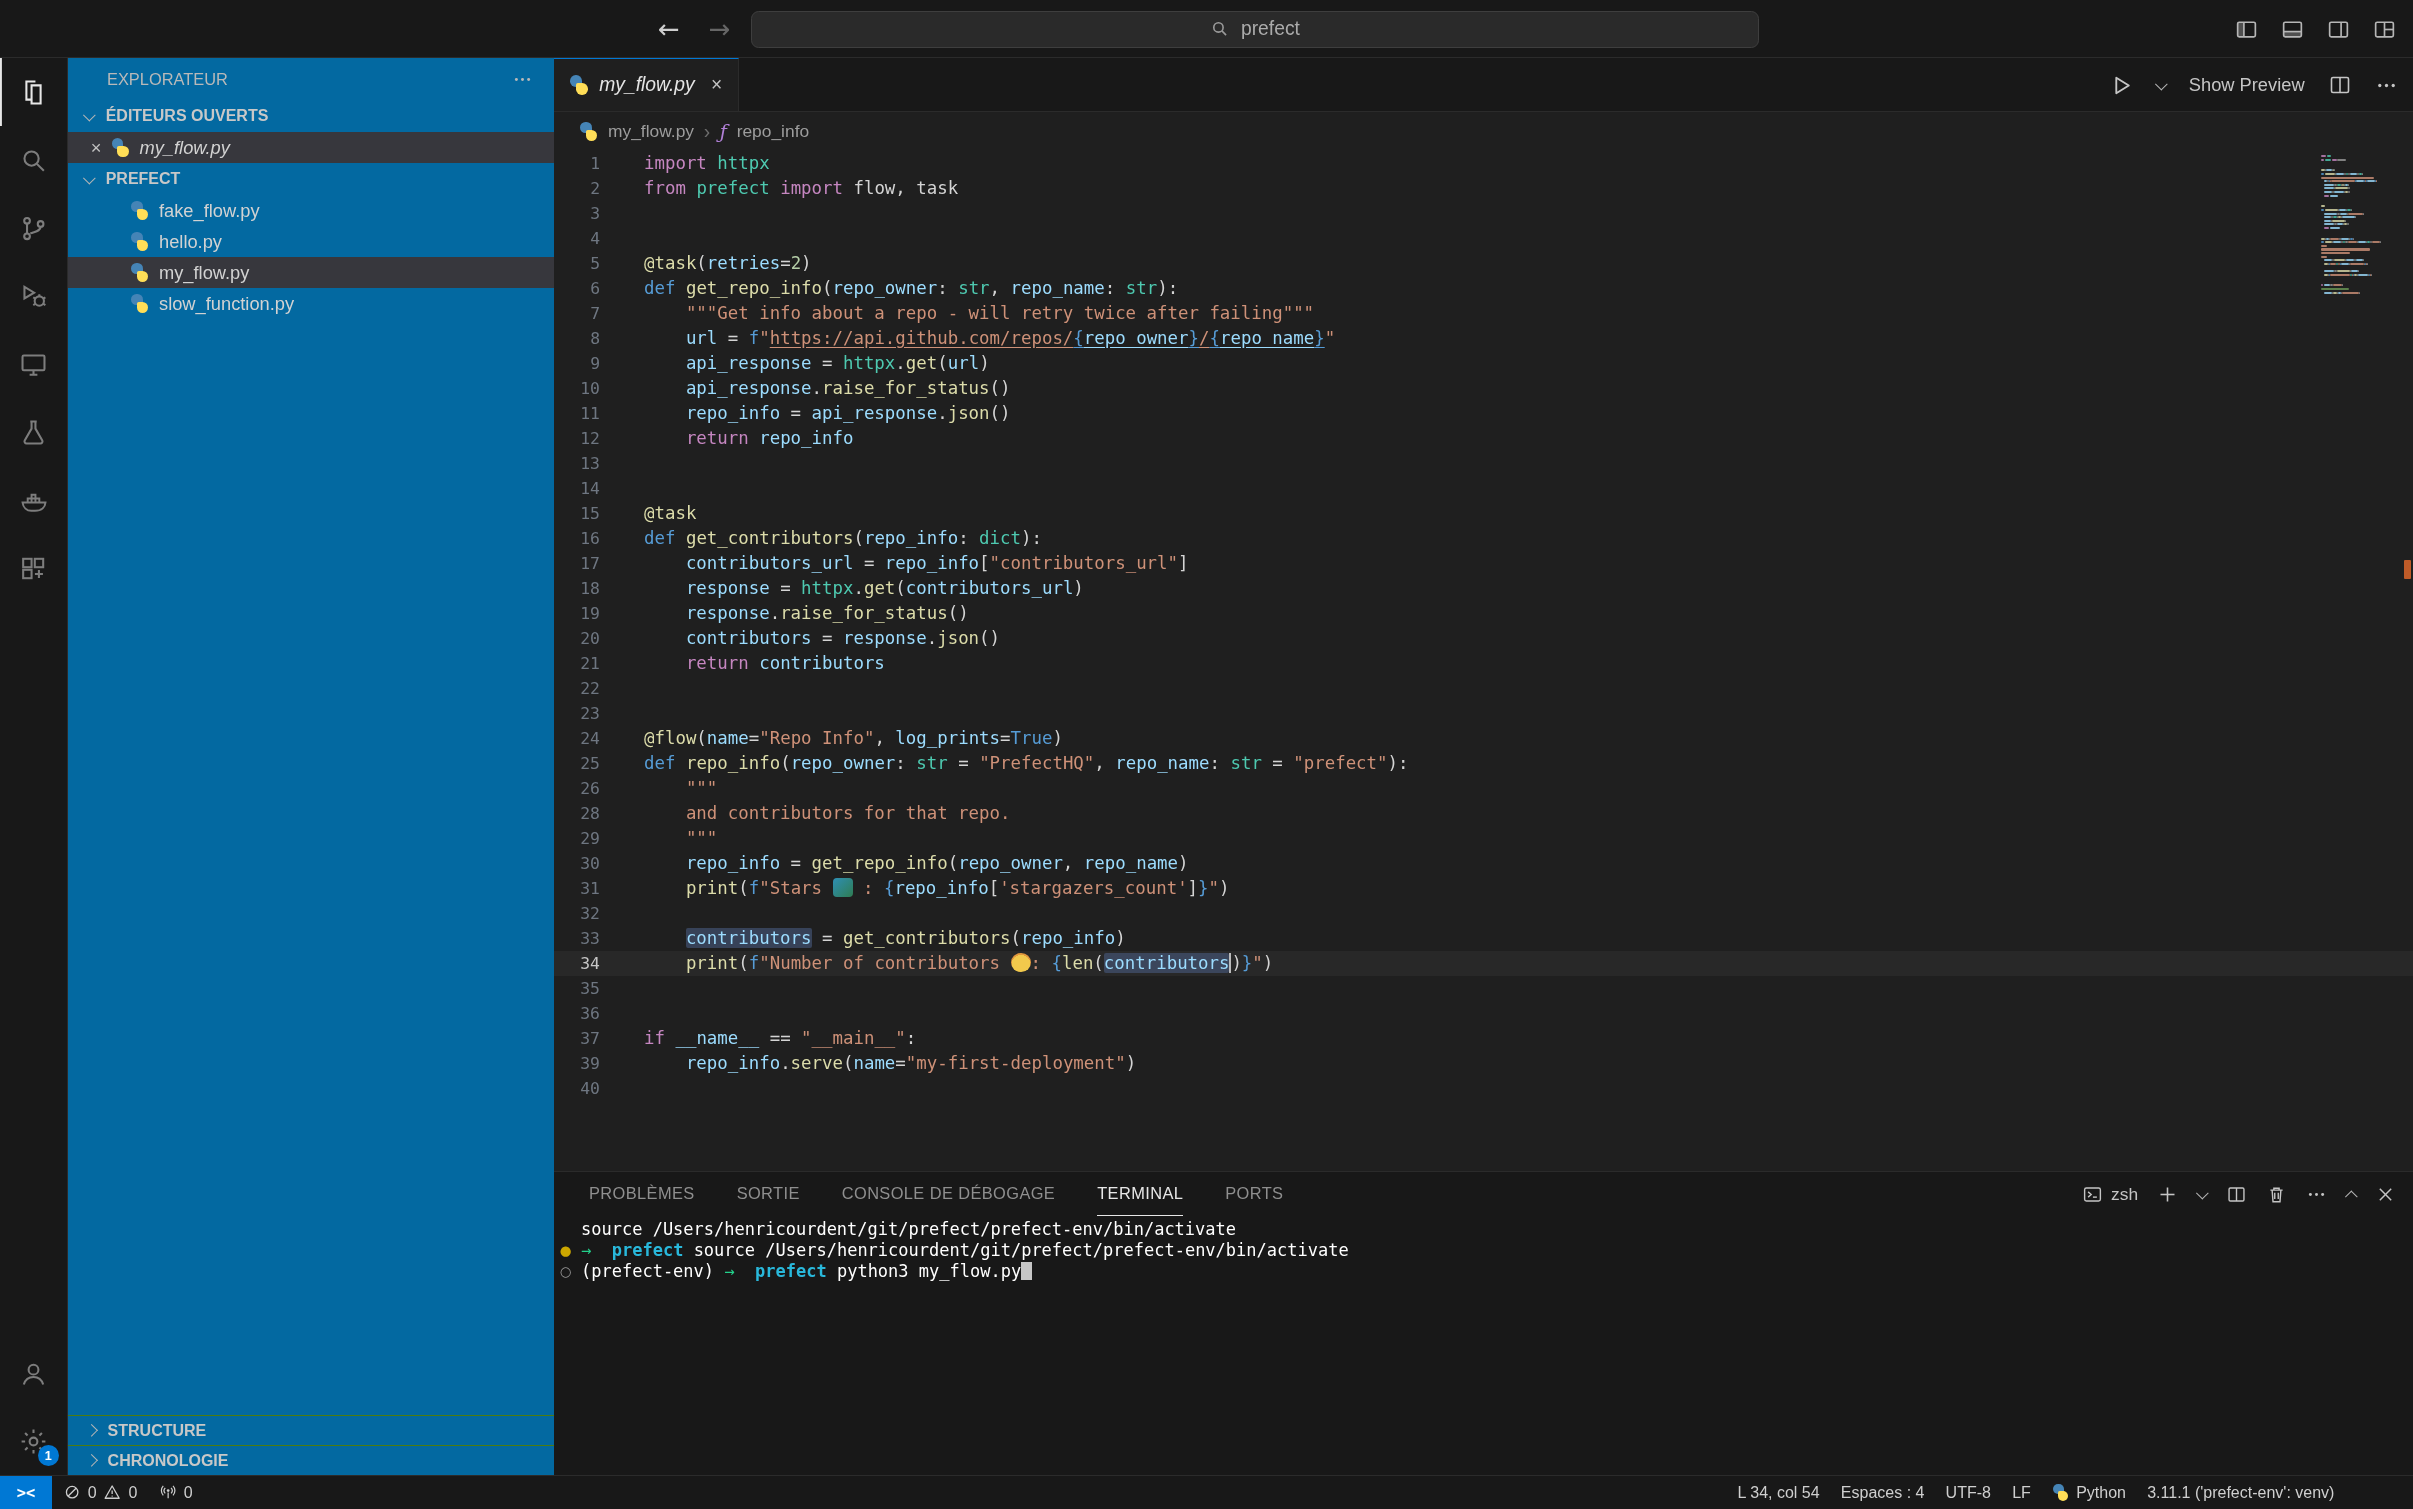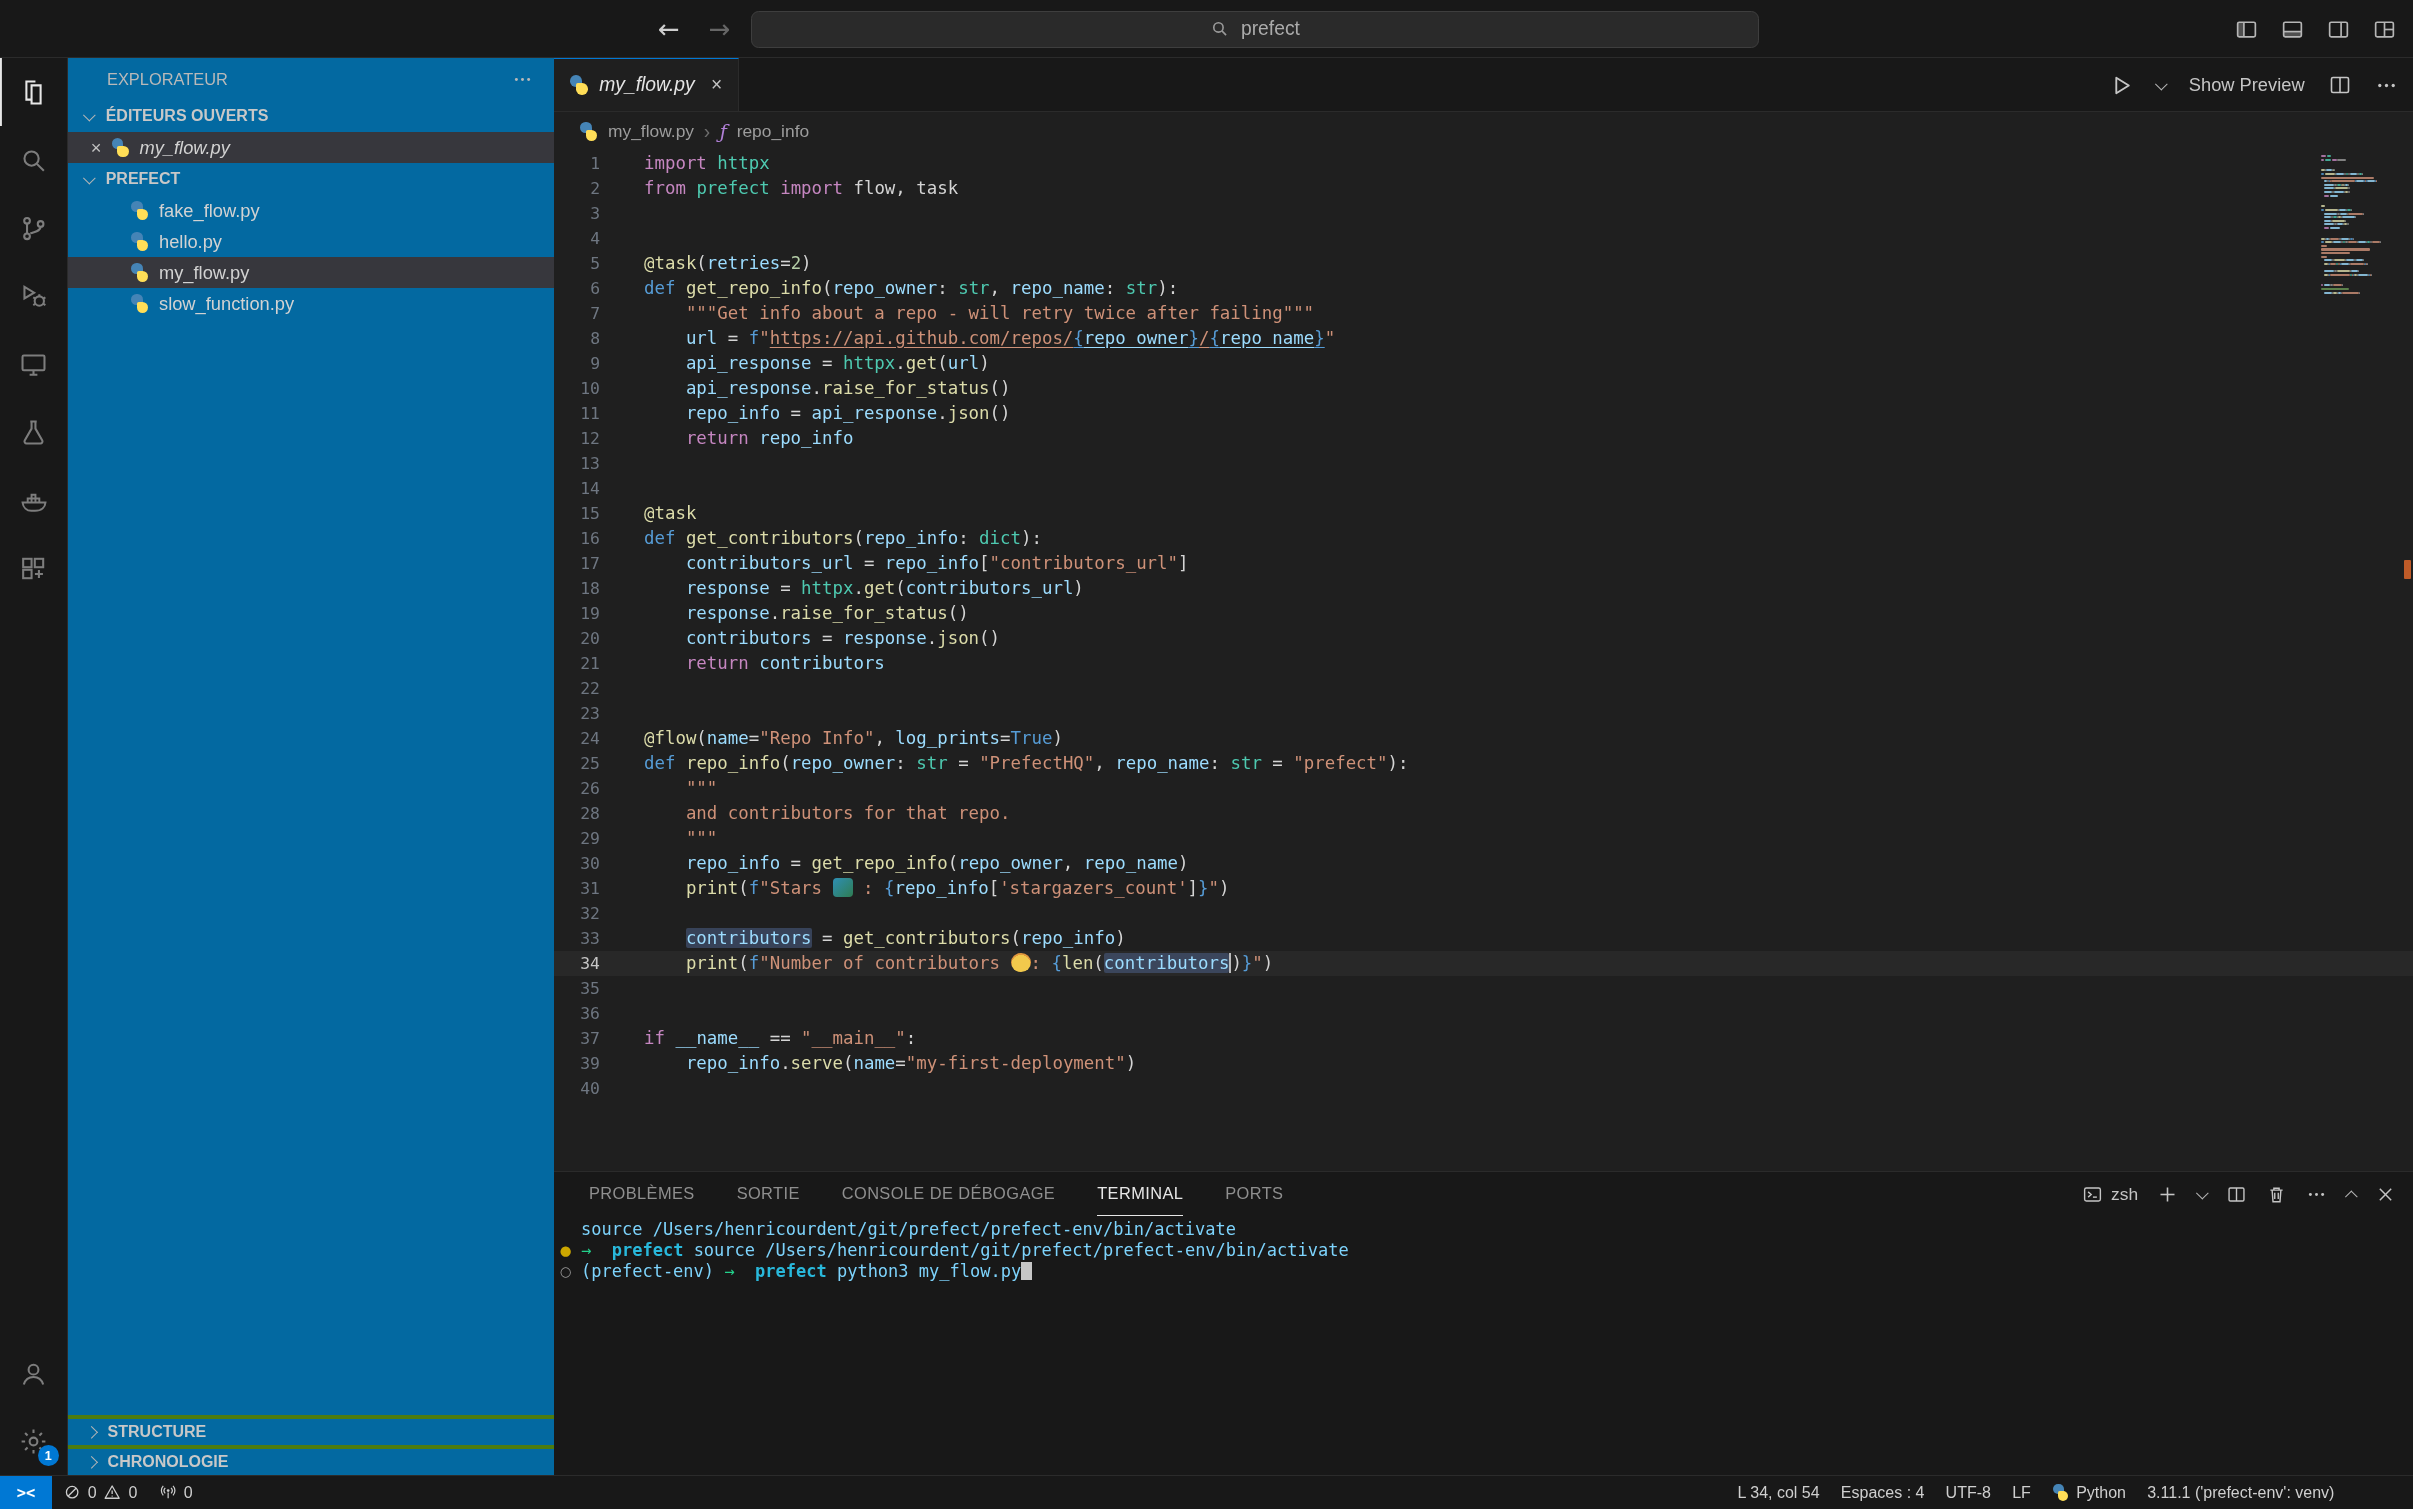--- a/index.html
+++ b/index.html
@@ -36,21 +36,21 @@
   .sb-row{height:31px;display:flex;align-items:center;font-size:18.3px;color:#d2d2d2;cursor:pointer;}
   .sb-row.selected{background:#37373d;}
   .sb-row .close-x{width:29px;text-align:center;color:#c3c3c3;font-size:18.3px;margin-left:13.5px;}
   .close-x::before{content:"×";}
   .row-openeditor{background:#37373d;}
   .row-openeditor .label{font-style:italic;}
   .sb-row .label{margin-left:9.7px;white-space:nowrap;}
   .indent-folder{padding-left:29px;gap:9.7px;}
   .indent-file{padding-left:62px;}
   .sb-bottom{position:absolute;left:0;right:0;bottom:0;}
-  .sb-bot-row{height:30px;border-top:4px solid #4d7c0f;display:flex;align-items:center;gap:11.6px;padding-left:19.3px;
+  .sb-bot-row{height:30px;border-top:1px solid #4d7c0f;display:flex;align-items:center;gap:11.6px;padding-left:19.3px;
     font-weight:bold;font-size:16px;color:#c8c8c8;cursor:pointer;}
 
   
   .pyicon{position:relative;display:inline-block;width:19.3px;height:19.3px;flex:none;}
   .pyicon::before{content:"";position:absolute;left:1px;top:0;width:11.6px;height:11.6px;background:#4584b6;border-radius:5.8px 5.8px 1.9px 5.8px;}
   .pyicon::after{content:"";position:absolute;right:1px;bottom:0;width:11.6px;height:11.6px;background:#ffde57;border-radius:1.9px 5.8px 5.8px 5.8px;}
 
   
   .editor{position:absolute;left:554px;top:58px;right:0;height:1113px;background:#1f1f1f;}
   .tabbar{position:relative;height:54px;background:#181818;border-bottom:1px solid #2b2b2b;display:flex;}
@@ -95,21 +95,21 @@
   .panel-tab{display:flex;align-items:center;border-bottom:1.4px solid transparent;cursor:pointer;}
   .panel-tab.active{color:#e7e7e7;border-bottom-color:#e7e7e7;}
   .panel-actions{position:absolute;right:17.4px;top:0;height:44px;display:flex;align-items:center;gap:19.3px;color:#c5c5c5;font-size:17.4px;}
   .shell-group{display:flex;align-items:center;gap:7.7px;cursor:pointer;}
   .terminal{position:absolute;top:47px;left:0;right:0;bottom:0;font-family:"DejaVu Sans Mono",monospace;
     font-size:17px;line-height:21px;color:#cccccc;}
   .term-line{position:relative;height:21px;padding-left:27px;white-space:pre;}
   .term-deco{position:absolute;left:5.8px;top:0;font-size:13.5px;font-family:"DejaVu Sans",sans-serif;}
   .term-deco.dot{color:#cca700;}
   .term-deco.circle{color:#9a9a9a;}
-  .tm-t{color:#7dd3fc}.tm-a{color:#23d18b}.tm-d{color:#29b8db;font-weight:bold}
+  .tm-t{color:#ffffff}.tm-a{color:#23d18b}.tm-d{color:#29b8db;font-weight:bold}
   .term-cursor{display:inline-block;width:10.6px;height:18.3px;background:#c6c6c6;vertical-align:-2.9px;}
 
   
   .statusbar{position:absolute;left:0;right:0;bottom:0;height:34px;background:#181818;border-top:1px solid #2b2b2b;
     display:flex;align-items:center;color:#cfcfcf;font-size:16px;}
   .sb-remote{width:52px;height:100%;background:#0078d4;color:#fff;display:flex;align-items:center;justify-content:center;
     font-family:"DejaVu Sans Mono",monospace;font-weight:bold;font-size:15.4px;cursor:pointer;}
   .status-item{display:flex;align-items:center;gap:6.8px;padding:0 10.6px;height:100%;cursor:pointer;white-space:nowrap;}
   .status-right{margin-left:auto;display:flex;align-items:center;padding-right:68px;}
   .pyicon.small{width:17.4px;height:17.4px;}

